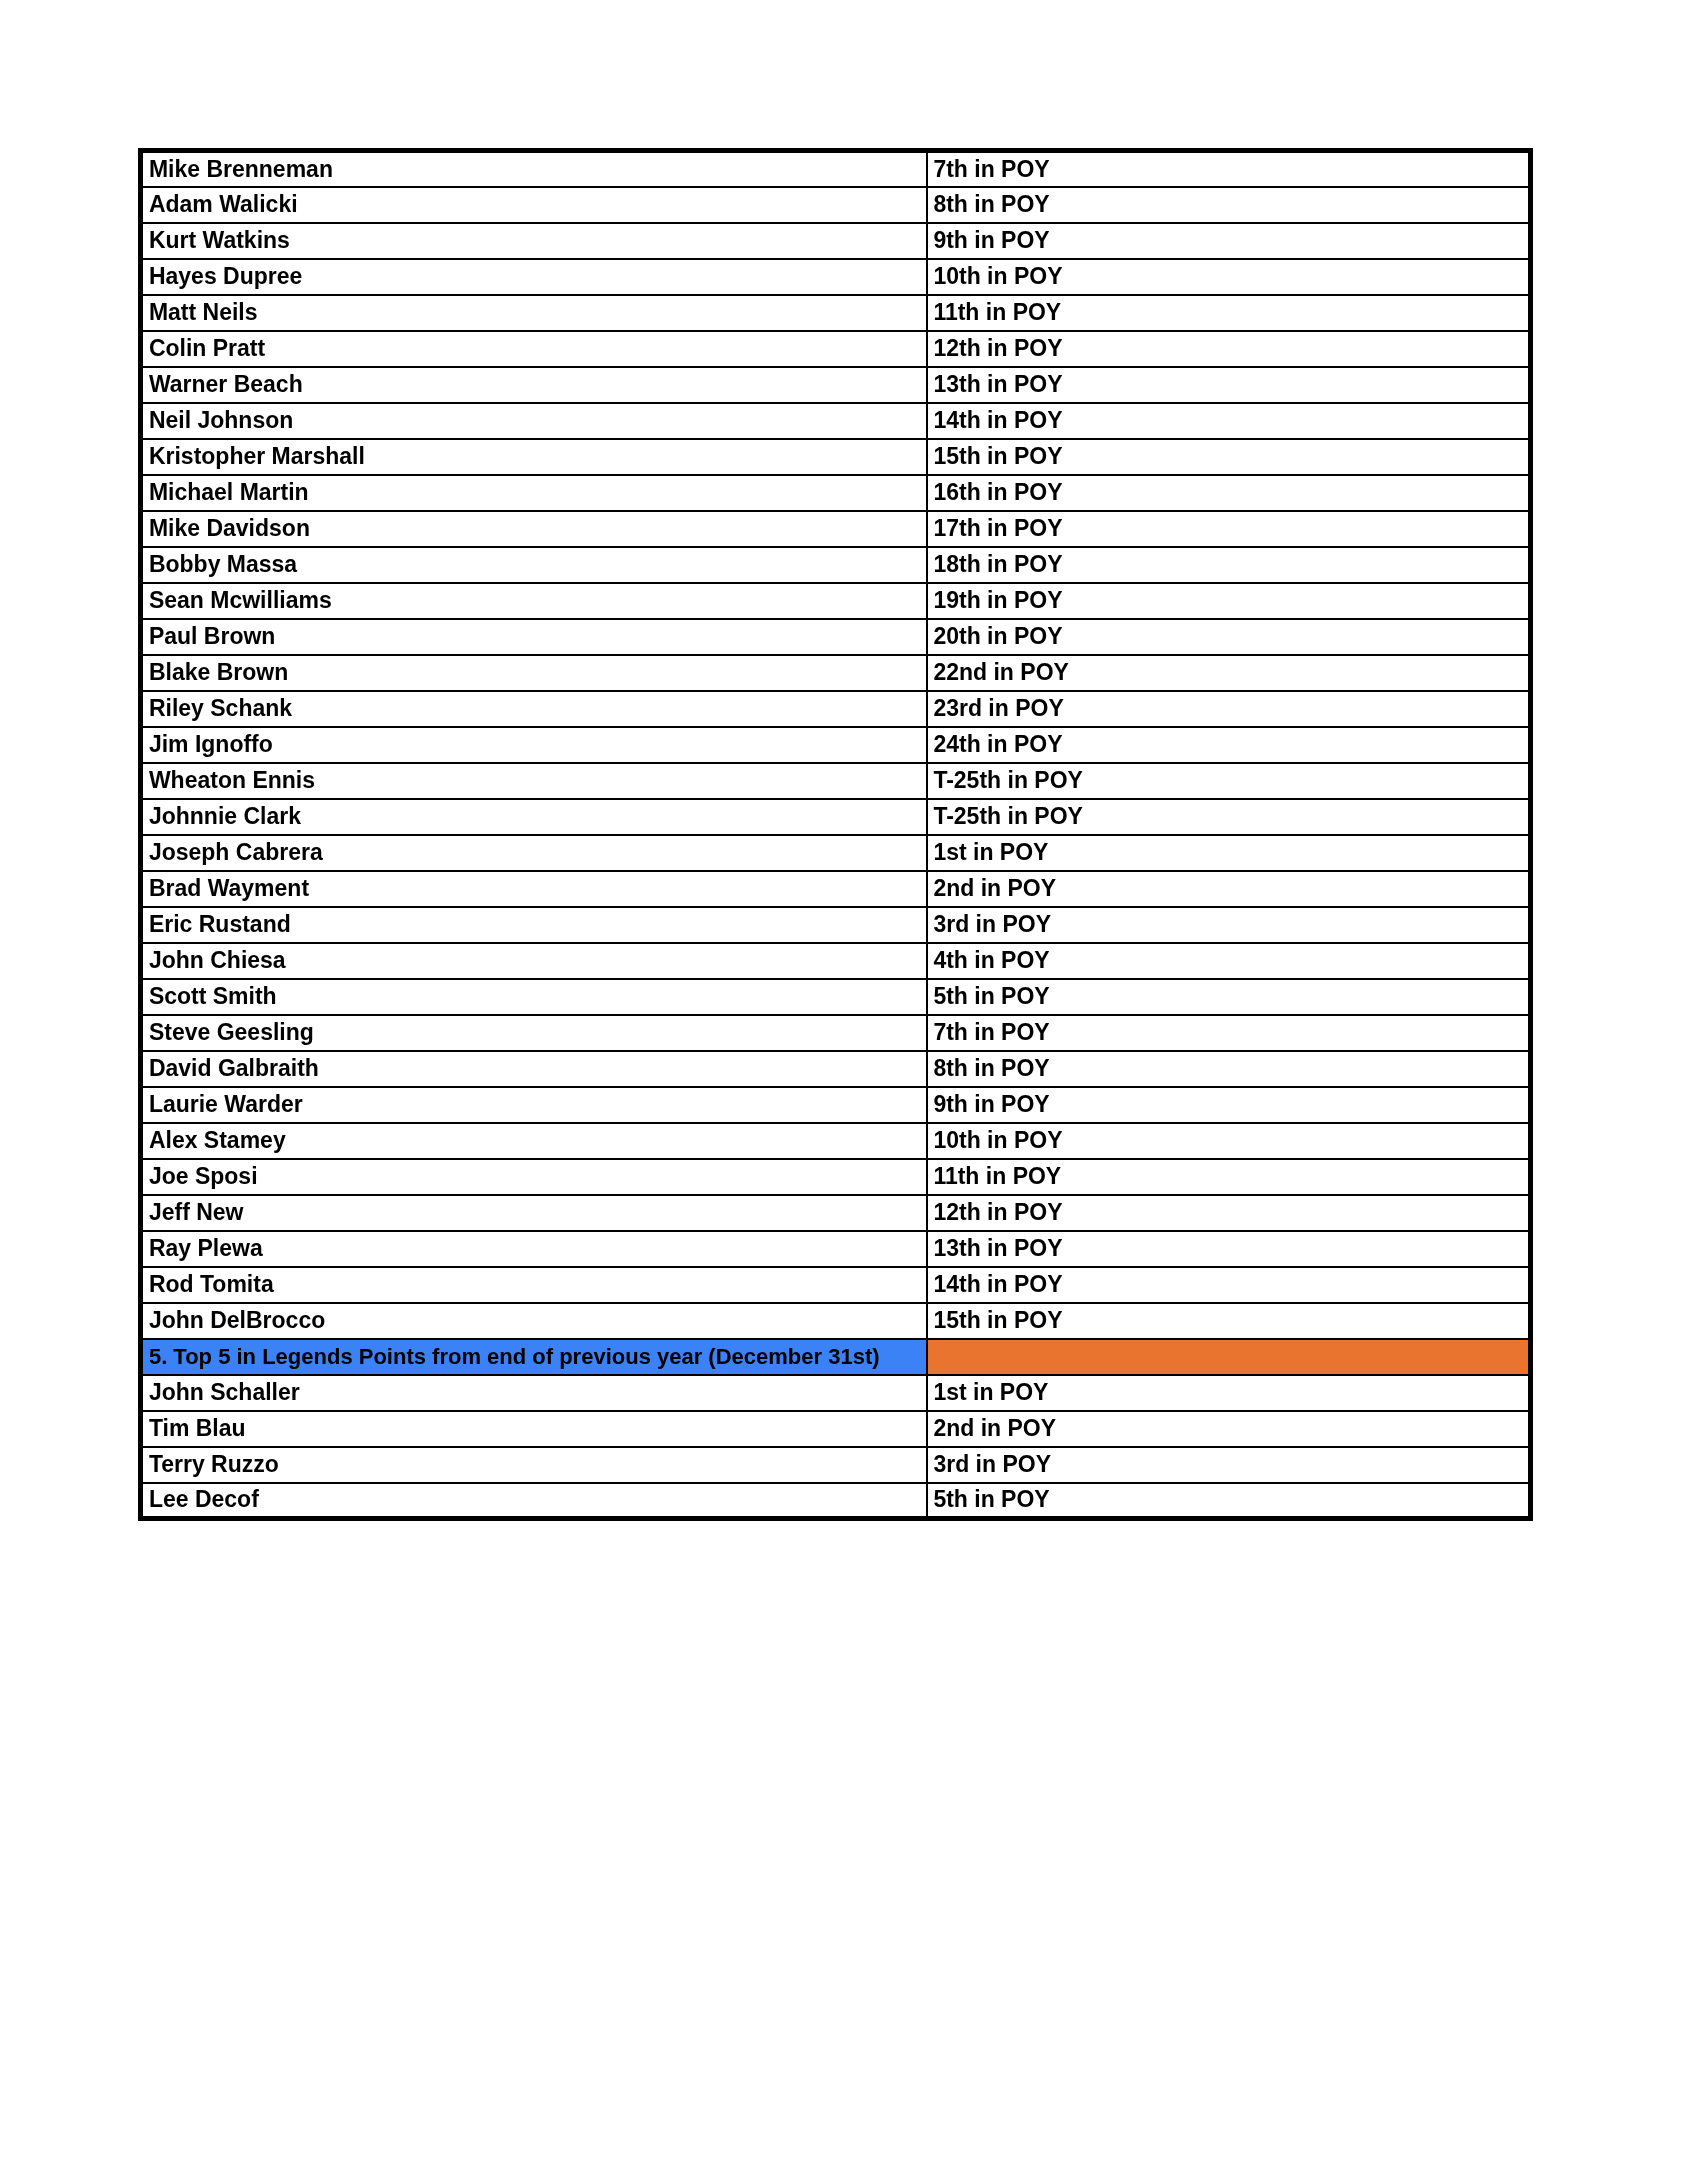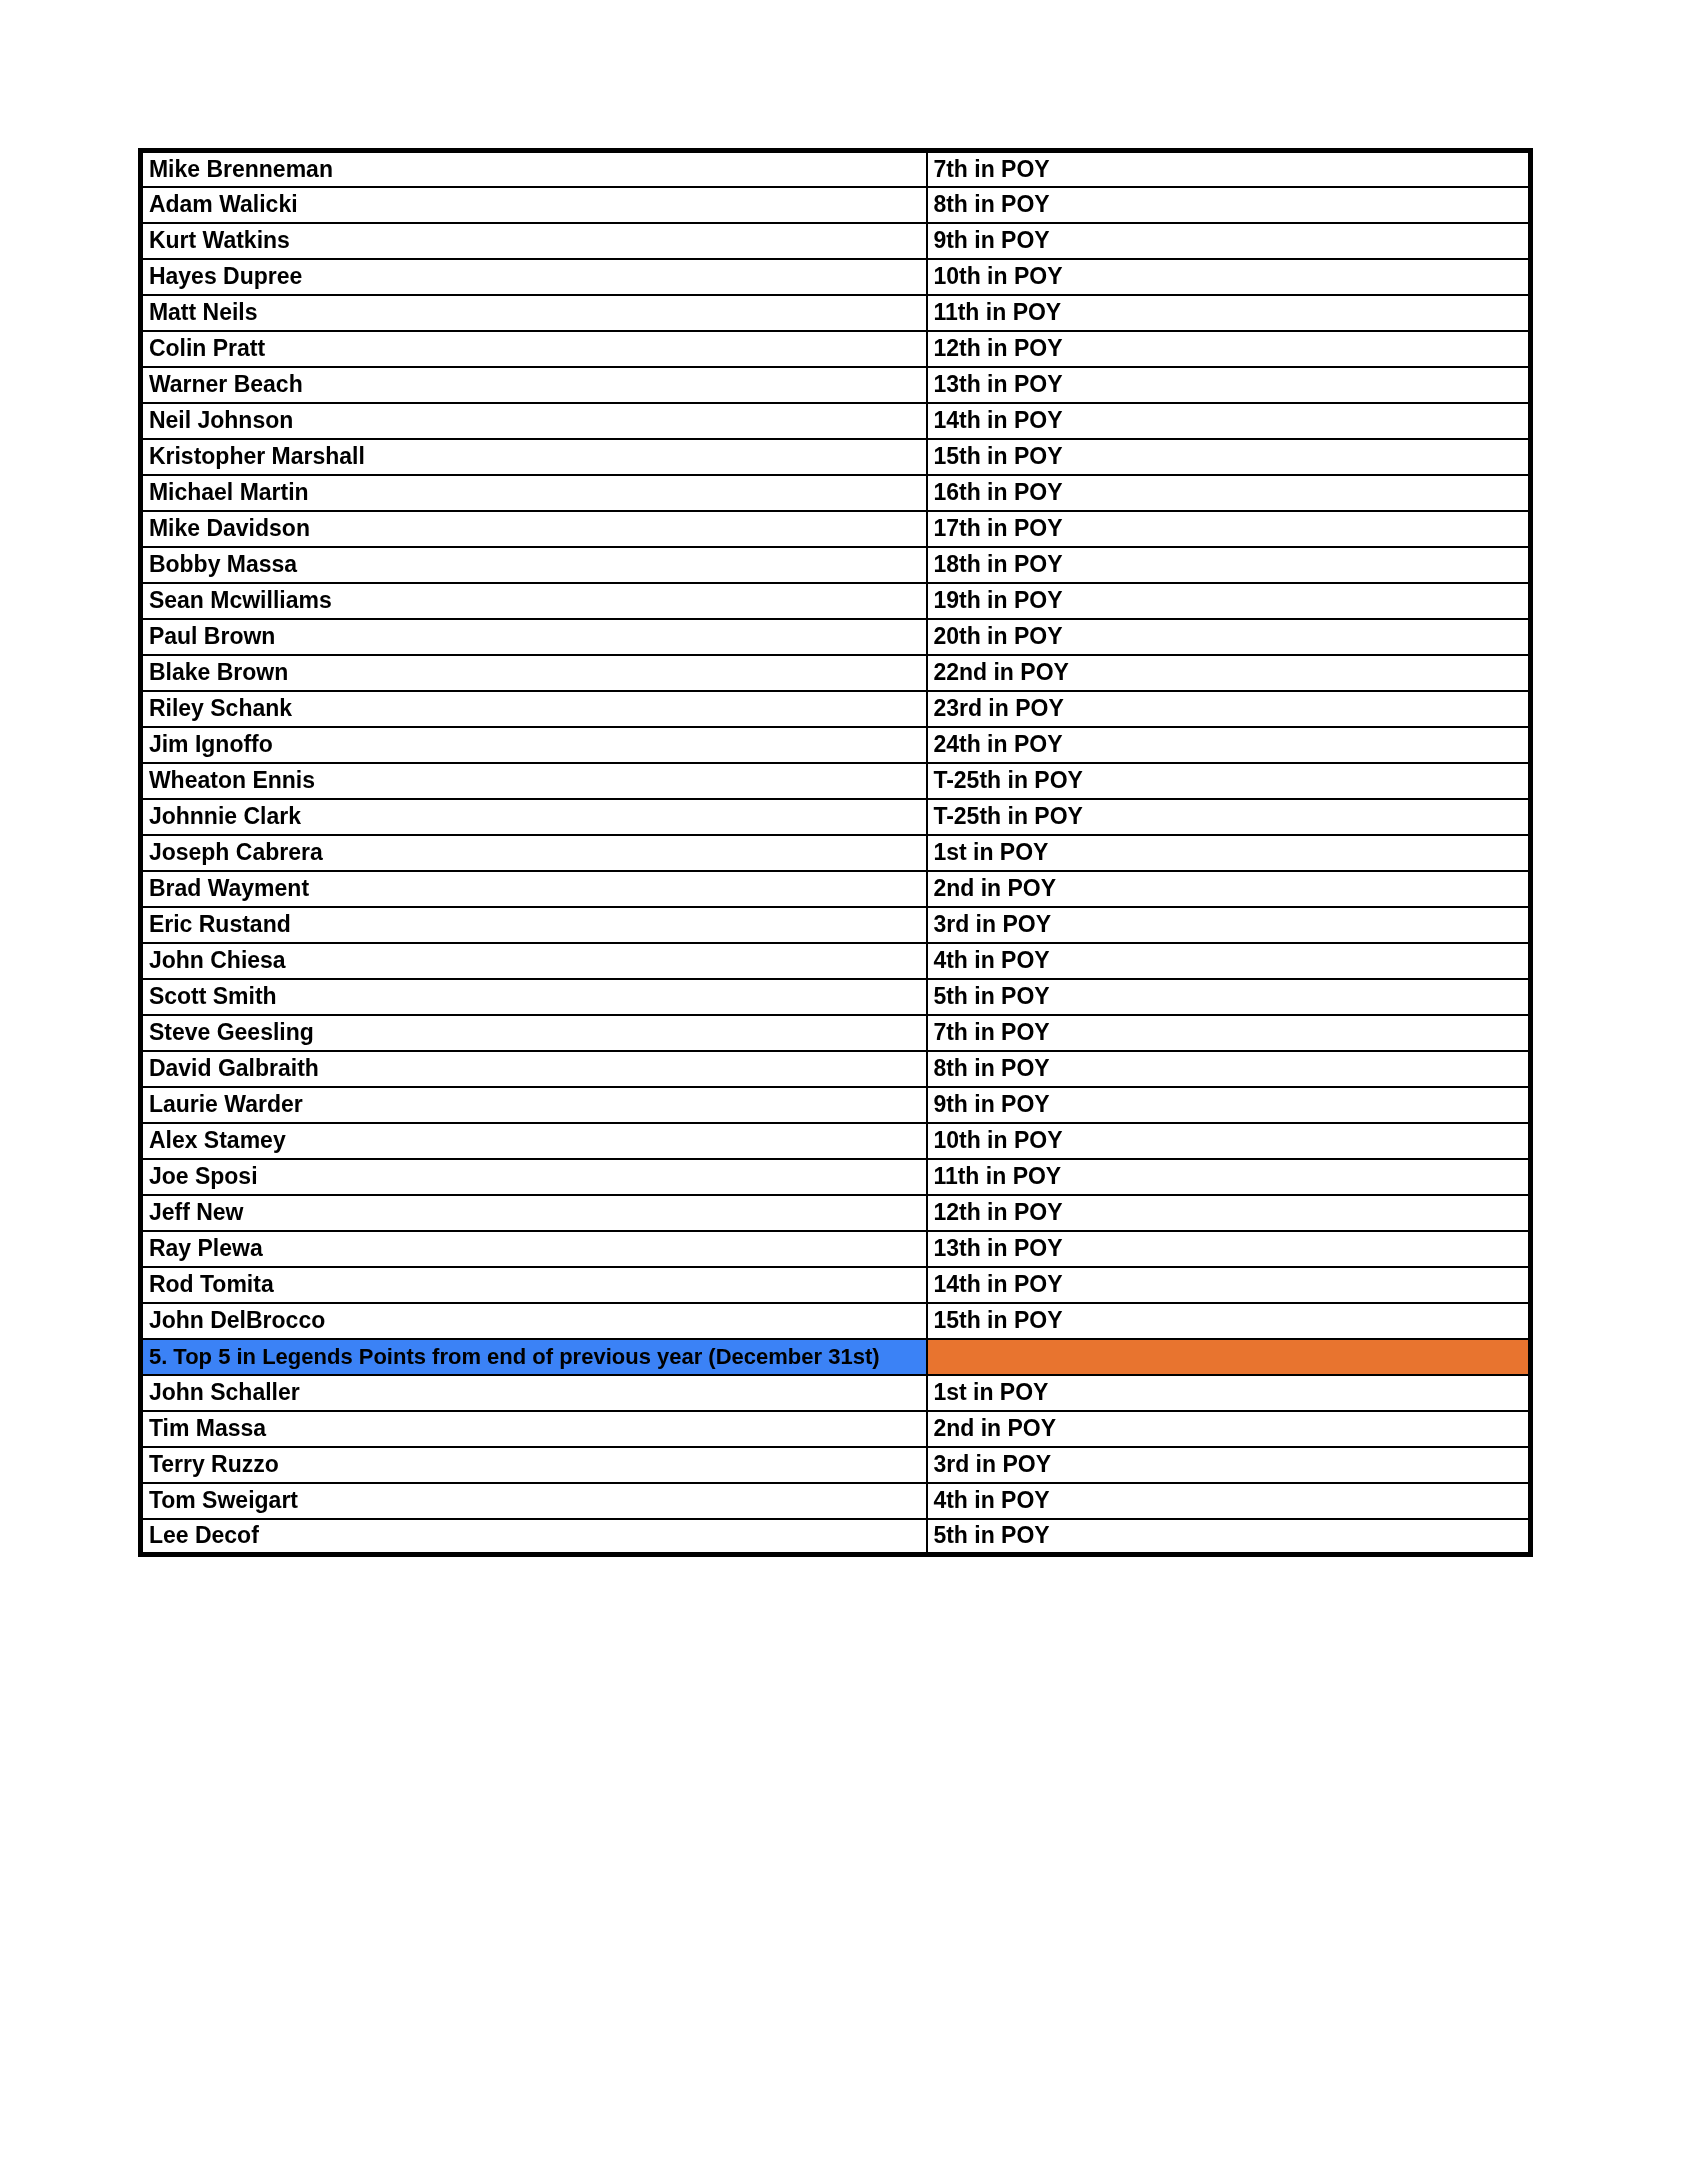--- a/index.html
+++ b/index.html
@@ -186,30 +186,26 @@
         </tr>
         <tr class="section-header">
           <td style="background: #3b82f6;">5. Top 5 in Legends Points from end of previous year (December 31st)</td>
           <td style="background: rgb(232, 116, 47);"></td>
         </tr>
         <tr>
           <td>John Schaller</td>
           <td>1st in POY</td>
         </tr>
         <tr>
-          <td>Tim Massa</td>
+          <td>Tim Blau</td>
           <td>2nd in POY</td>
         </tr>
         <tr>
           <td>Terry Ruzzo</td>
           <td>3rd in POY</td>
-        </tr>
-        <tr>
-          <td>Tom Sweigart</td>
-          <td>4th in POY</td>
         </tr>
         <tr>
           <td>Lee Decof</td>
           <td>5th in POY</td>
         </tr>
       </tbody>
   </table>
 </div>
 
 

